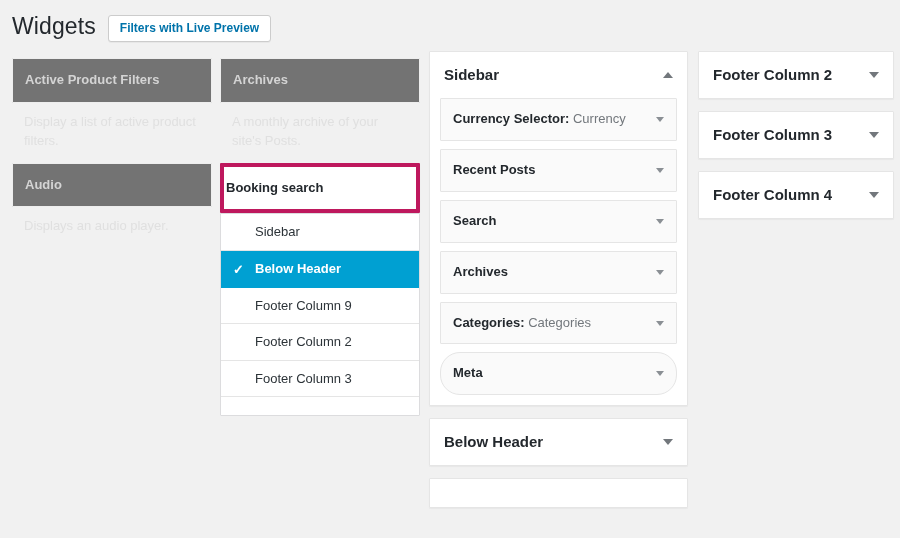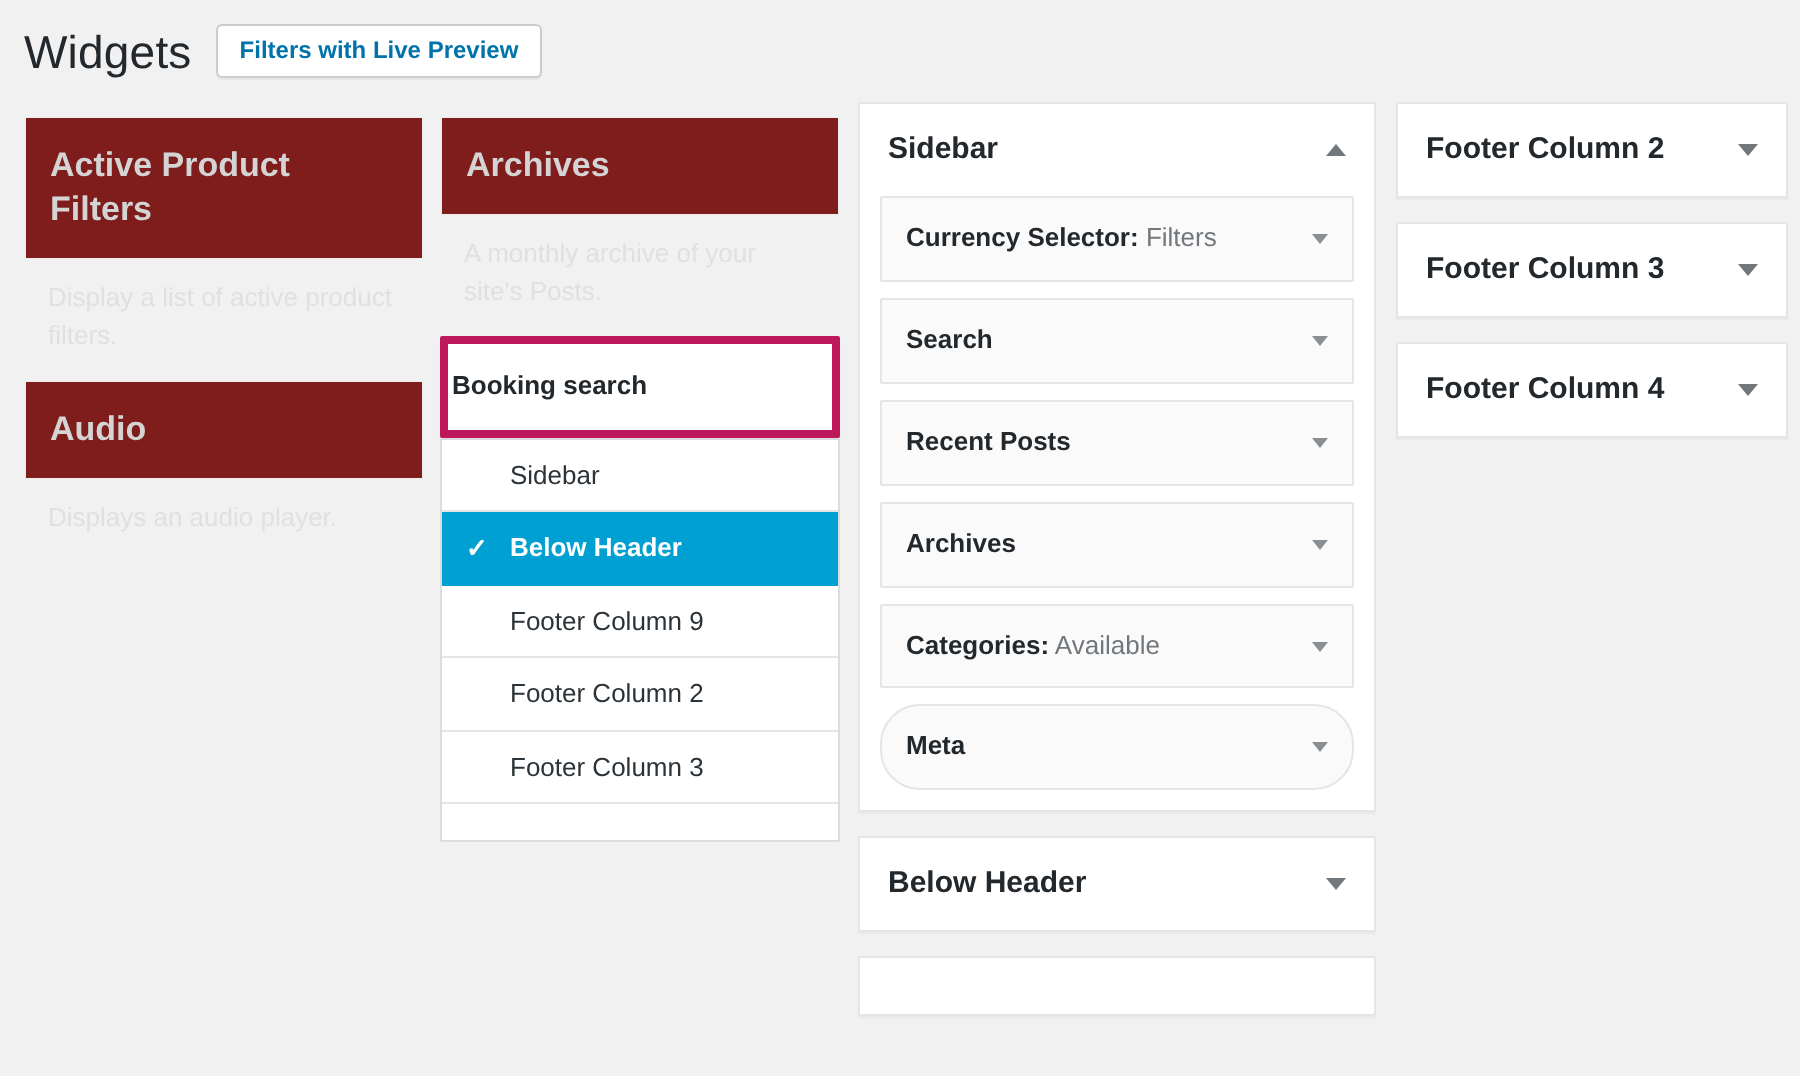--- a/index.html
+++ b/index.html
@@ -9,21 +9,21 @@
     background: #f1f1f1;
     font-family: "Liberation Sans", sans-serif;
     color: #32373c;
     overflow: hidden;
   }
   #page { position: relative; width: 900px; height: 538px; }
 
   
   .page-head {
     position: absolute; left: 12px; top: 12px;
-    display: flex; align-items: flex-start; gap: 12px;
+    display: flex; align-items: flex-end; gap: 12px;
   }
   .page-title {
     font-size: 23px; font-weight: 400; color: #23282d;
     line-height: 1.3; margin: 0; letter-spacing: .1px;
   }
   .live-preview-btn {
     display: inline-block;
     font-size: 12px; font-weight: bold;
     color: #0073aa;
     background: #fff;
@@ -49,24 +49,24 @@
 
   .widget-grid {
     position: relative;
     display: flex; flex-wrap: wrap;
     column-gap: 8px;
   }
   .wcol { width: 200px; }
 
   .ghost-widget {
     border: 1px solid #eeeeee;
-    background: #7f1d1d;
+    background: #737373;
     border-radius: 1px;
     padding: 13px 12px;
-    font-size: 17px; font-weight: bold;
+    font-size: 13px; font-weight: bold;
     color: #d4d4d4;
     line-height: 1.3;
   }
   .ghost-desc {
     font-size: 13px; color: #e0e0e0; line-height: 1.45;
     padding: 10px 12px 12px 12px;
   }
 
   
   .active-widget {
@@ -225,42 +225,42 @@
   <div class="col-mid">
 
     <div class="panel">
       <div class="panel-head">
         <span class="ptitle">Sidebar</span>
         <span class="arrow arrow-up"></span>
       </div>
       <div class="panel-body">
 
         <div class="wrow">
-          <span class="wname"><span>Currency Selector:</span><span class="wsub"> Filters</span></span>
+          <span class="wname"><span>Currency Selector:</span><span class="wsub"> Currency</span></span>
+          <span class="arrow arrow-sm-down"></span>
+        </div>
+
+        <div class="wrow">
+          <span class="wname"><span>Recent Posts</span><span class="wsub"></span></span>
           <span class="arrow arrow-sm-down"></span>
         </div>
 
         <div class="wrow">
           <span class="wname"><span>Search</span><span class="wsub"></span></span>
           <span class="arrow arrow-sm-down"></span>
         </div>
 
-        <div class="wrow">
-          <span class="wname"><span>Recent Posts</span><span class="wsub"></span></span>
-          <span class="arrow arrow-sm-down"></span>
-        </div>
-
 
         <div class="wrow">
           <span class="wname"><span>Archives</span><span class="wsub"></span></span>
           <span class="arrow arrow-sm-down"></span>
         </div>
 
         <div class="wrow">
-          <span class="wname"><span>Categories:</span><span class="wsub"> Available</span></span>
+          <span class="wname"><span>Categories:</span><span class="wsub"> Categories</span></span>
           <span class="arrow arrow-sm-down"></span>
         </div>
 
         <div class="wrow">
           <span class="wname"><span>Meta</span><span class="wsub"></span></span>
           <span class="arrow arrow-sm-down"></span>
         </div>
 
       </div>
     </div>

